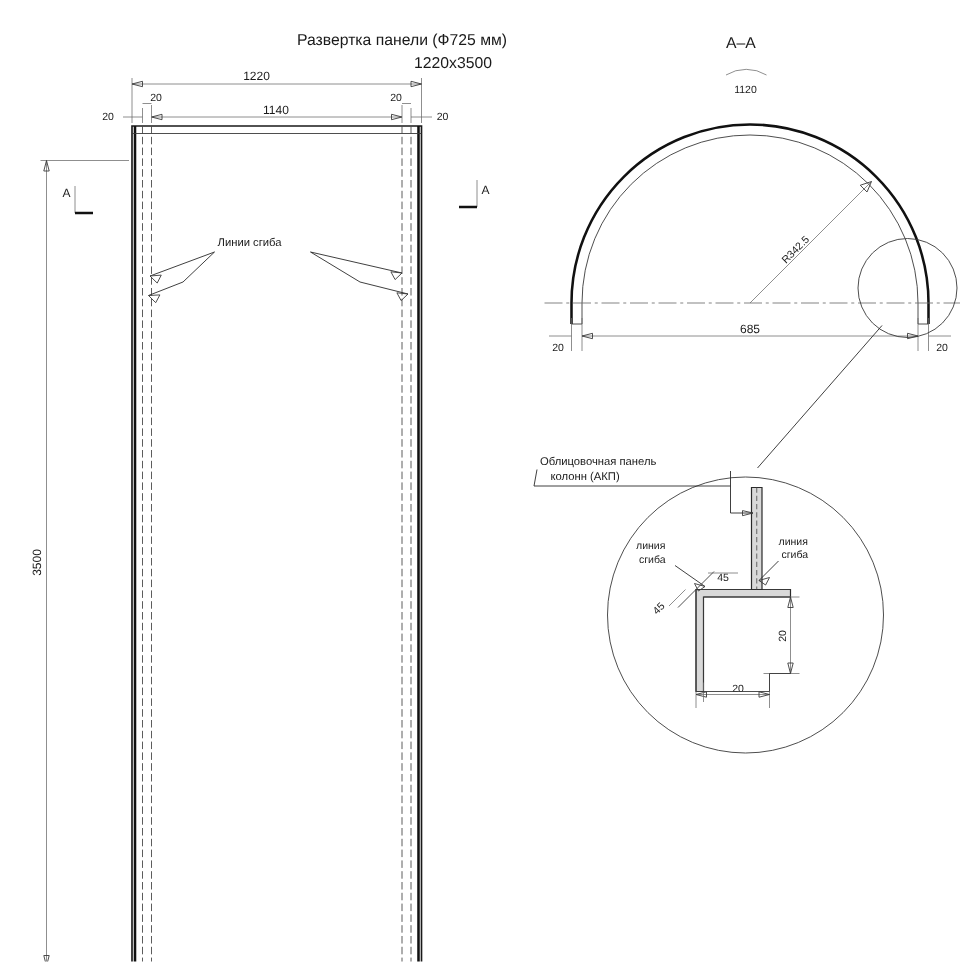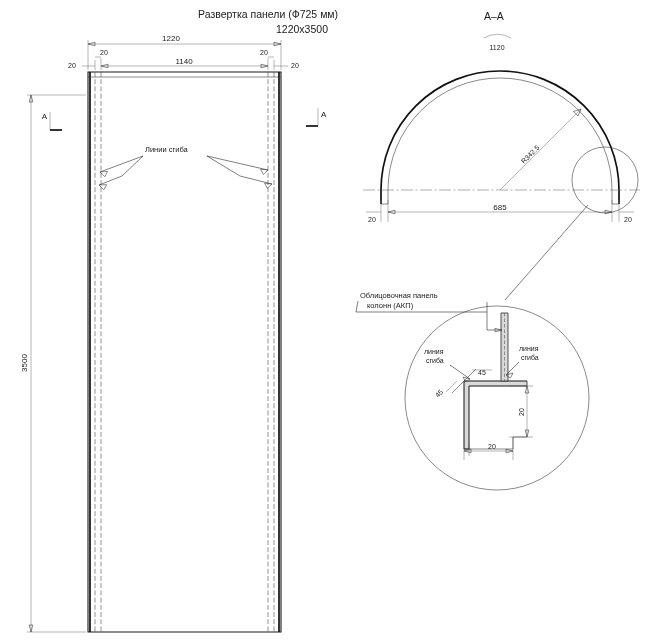--- a/index.html
+++ b/index.html
@@ -10,21 +10,21 @@
   body {
     width: 647px;
     height: 641px;
     position: relative;
     overflow: hidden;
     font-family: "Liberation Sans", sans-serif;
     color: #1a1a1a;
   }
   #root {
     position: absolute;
-    left: 0; top: 0;
+    left: 0; top: 12px;
     width: 647px;
     height: 477px;
   }
   svg#drawing {
     position: absolute;
     left: 0; top: 0;
     width: 647px;
     height: 641px;
     display: block;
   }

